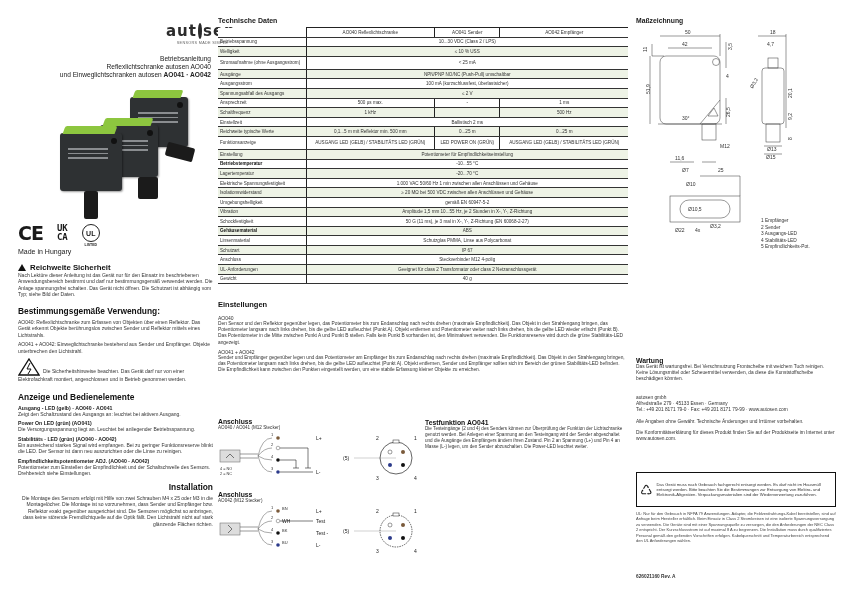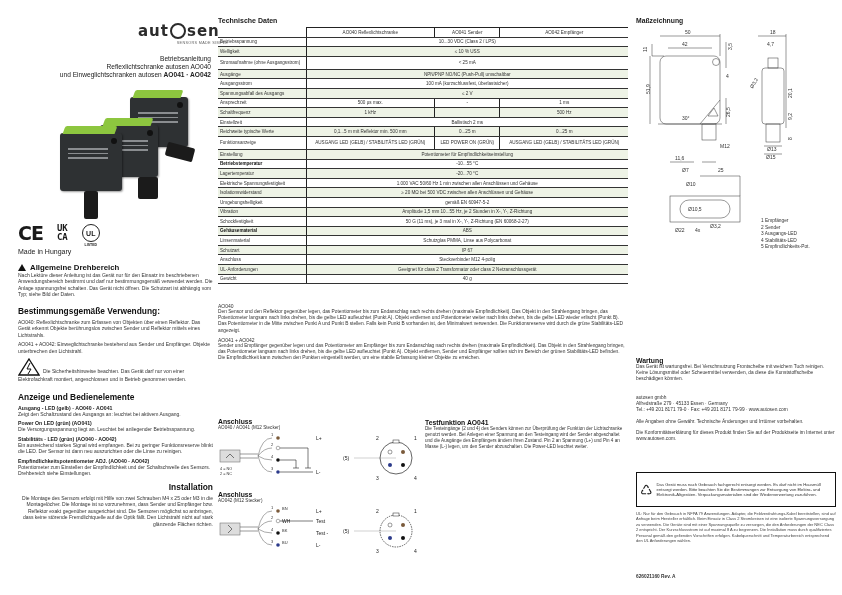--- a/index.html
+++ b/index.html
@@ -2,21 +2,21 @@
 <html><head>
 <meta charset="utf-8">
 <style>
   * { box-sizing: border-box; margin: 0; padding: 0; }
   html, body { width: 842px; height: 595px; background: #ffffff; overflow: hidden; }
   body { font-family: "Liberation Sans", sans-serif; color: #1a1a1a; position: relative; }
 
   
   .left-col { position: absolute; left: 18px; top: 10px; width: 195px; height: 580px; }
   .logo { position: absolute; left: 120px; top: 12px; width: 90px; height: 26px; }
-  .logo-text { font-family: "DejaVu Sans", sans-serif; font-size: 15px; font-weight: bold; letter-spacing: 1px; color: #2b2b2b; display:flex; align-items:center; }
+  .logo-text { font-family: "DejaVu Sans", sans-serif; font-size: 15px; font-weight: bold; letter-spacing: 1px; color: #2b2b2b; display:flex; align-items:center;margin-left:28px; }
   .logo-ring { display:inline-block; width: 16px; height: 16px; border: 2px solid #2b2b2b; border-radius: 50%; margin: 0 1px; }
   .logo-sub { font-size: 3.8px; color: #666; margin-top: 1px; text-align: right; letter-spacing: .3px; }
   .doc-title { position: absolute; right: 2px; top: 45px; text-align: right; font-size: 6.6px; line-height: 8px; color: #222; }
   .doc-title b { font-weight: bold; }
 
   .product-img { position: absolute; left: 40px; top: 75px; width: 175px; height: 135px; }
   .sensor { position: absolute; background: #2e3133; border-radius: 3px; box-shadow: 1px 1px 2px rgba(0,0,0,.4); }
   .sensor .top { position: absolute; top: -7px; left: 4px; right: 6px; height: 8px; background: #8dc63f; border-radius: 2px 2px 0 0; transform: skewX(-20deg); }
   .sensor .lens { position: absolute; right: 5px; top: 5px; width: 6px; height: 6px; background: #111; border-radius: 50%; }
   .sensor .label { position: absolute; left: 8px; top: 12px; width: 40px; height: 20px; }
@@ -134,21 +134,21 @@
   </div>
 
   <div class="certs">
     <span class="ce">CE</span>
     <span class="ukca">UK<br>CA</span>
     <span class="ul">UL<small>LISTED</small></span>
   </div>
   <div class="made-in">Made in Hungary</div>
 
   <div class="blk" style="top:250px;">
-    <div class="sec-h"><span class="warn-tri"></span><span>Allgemeine Drehbereich</span></div>
+    <div class="sec-h"><span class="warn-tri"></span><span>Reichweite Sicherheit</span></div>
     <div class="ptext">Nach Lektüre dieser Anleitung ist das Gerät nur für den Einsatz im beschriebenen Anwendungsbereich bestimmt und darf nur bestimmungsgemäß verwendet werden. Die Anlage spannungsfrei schalten. Das Gerät nicht öffnen. Die Schutzart ist abhängig vom Typ; siehe Bild der Daten.</div>
   </div>
 
   <div class="blk" style="top:382px;">
     <div class="sec-h-lg">Anzeige und Bedienelemente</div>
     <div class="sub-h">Ausgang - LED (gelb) - AO040 · AO041</div>
     <div class="ptext">Zeigt den Schaltzustand des Ausgangs an: leuchtet bei aktivem Ausgang.</div>
     <div class="sub-h">Power On LED (grün) (AO041)</div>
     <div class="ptext">Die Versorgungsspannung liegt an. Leuchtet bei anliegender Betriebsspannung.</div>
     <div class="sub-h">Stabilitäts - LED (grün) (AO040 · AO042)</div>
@@ -293,20 +293,21 @@
         <td class="val" colspan="3">Geeignet für class 2 Transformator oder class 2 Netzanschlussgerät</td>
       </tr>
       <tr>
         <td class="lbl">Gewicht</td>
         <td class="val" colspan="3">40 g</td>
       </tr>
     </tbody>
 </table>
 
 <div class="settings">
+  <div class="sec-h">Einstellungen</div>
   <div class="grp-h">AO040</div>
   <div class="ptext">Den Sensor und den Reflektor gegenüber legen, das Potentiometer bis zum Endanschlag nach rechts drehen (maximale Empfindlichkeit). Das Objekt in den Strahlengang bringen, das Potentiometer langsam nach links drehen, bis die gelbe LED aufleuchtet (Punkt A). Objekt entfernen und Potentiometer weiter nach links drehen, bis die gelbe LED wieder erlischt (Punkt B). Das Potentiometer in die Mitte zwischen Punkt A und Punkt B stellen. Falls kein Punkt B vorhanden ist, den Minimalwert verwenden. Die Funktionsreserve wird durch die grüne Stabilitäts-LED angezeigt.</div>
   <div class="grp-h" style="margin-top:3px;">AO041 + AO042</div>
   <div class="ptext">Sender und Empfänger gegenüber legen und das Potentiometer am Empfänger bis zum Endanschlag nach rechts drehen (maximale Empfindlichkeit). Das Objekt in den Strahlengang bringen, das Potentiometer langsam nach links drehen, bis die gelbe LED aufleuchtet (Punkt A). Objekt entfernen, Sender und Empfänger sollten sich im Bereich der grünen Stabilitäts-LED befinden. Die Empfindlichkeit kann zwischen den Punkten eingestellt werden, um eine stabile Erfassung kleiner Objekte zu erreichen.</div>
 </div>
 
 <div class="conn">
   <div class="sec-h">Anschluss</div>
   <div class="cap">AO040 / AO041 (M12 Stecker)</div>
   <svg width="200" height="55" viewBox="0 0 200 55">

